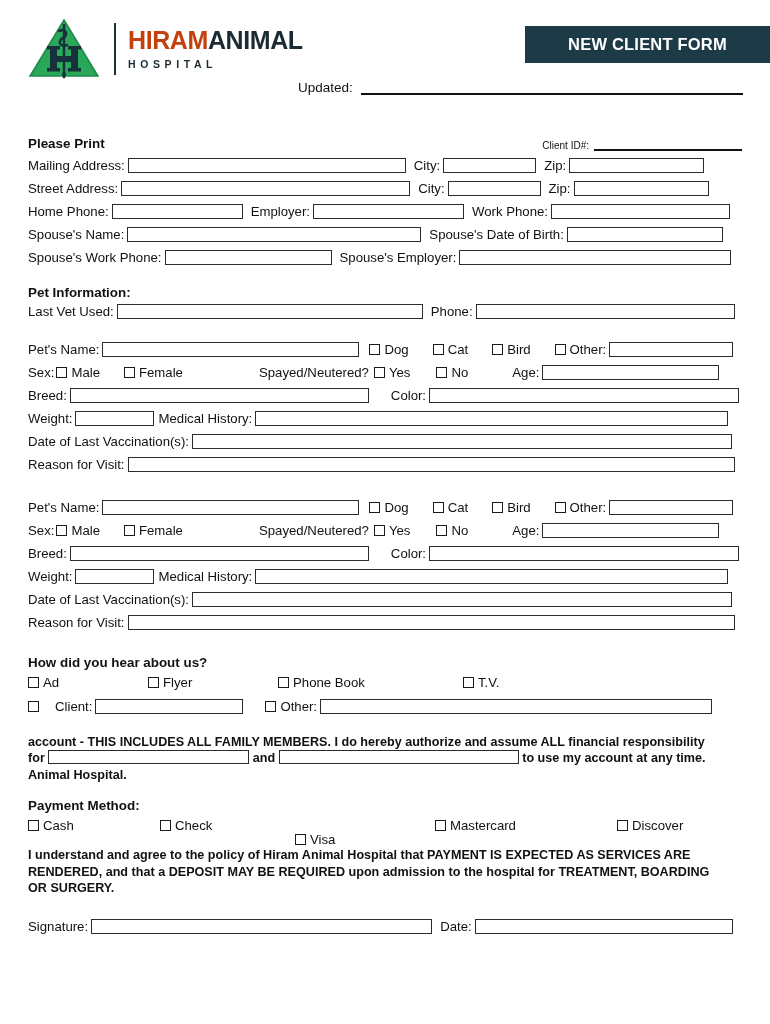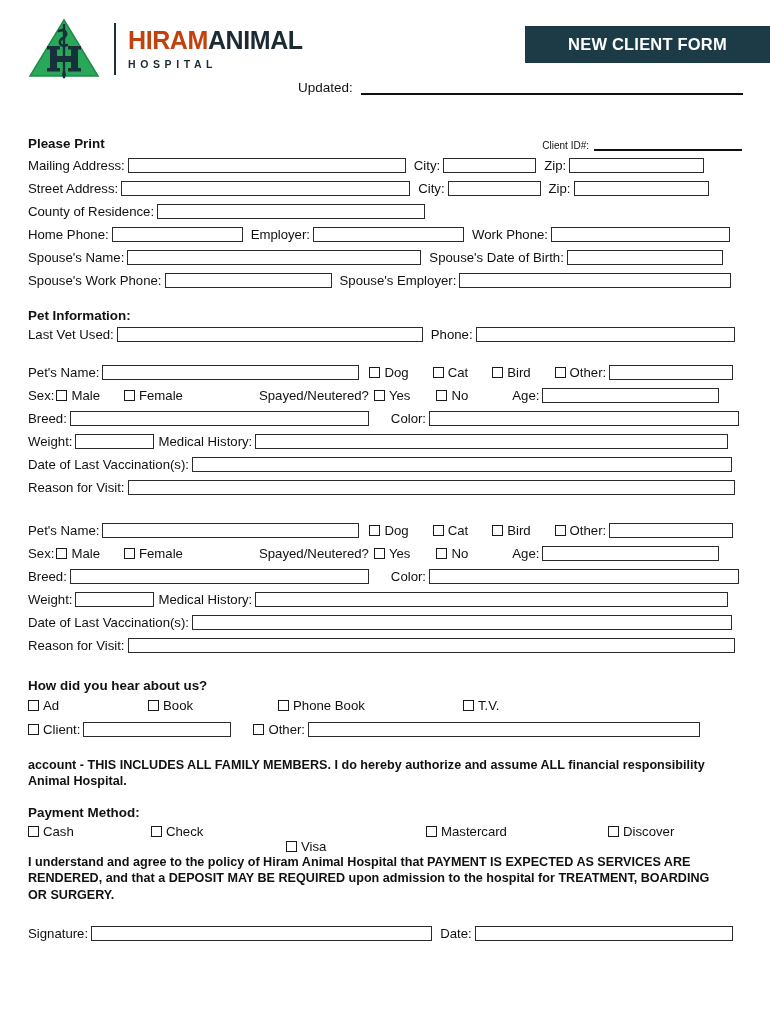--- a/index.html
+++ b/index.html
@@ -144,24 +144,20 @@
       <span class="lbl">Street Address:</span>
       <span class="fld" style="width:289px;"></span>
       <span class="gap"></span>
       <span class="lbl">City:</span>
       <span class="fld" style="width:93px;"></span>
       <span class="gap"></span>
       <span class="lbl">Zip:</span>
       <span class="fld" style="width:135px;"></span>
     </div>
 
-    <div class="row">
-      <span class="lbl">County of Residence:</span>
-      <span class="fld" style="width:268px;"></span>
-    </div>
 
     <div class="row">
       <span class="lbl">Home Phone:</span>
       <span class="fld" style="width:131px;"></span>
       <span class="gap"></span>
       <span class="lbl">Employer:</span>
       <span class="fld" style="width:151px;"></span>
       <span class="gap"></span>
       <span class="lbl">Work Phone:</span>
       <span class="fld" style="width:179px;"></span>
@@ -369,63 +365,70 @@
 
     <div class="section-title">How did you hear about us?</div>
 
     <div class="row" style="height:22px;">
       <span class="cb-item" style="width:120px;">
           <span class="cb"></span>
           <span class="cb-lb">Ad</span>
         </span>
       <span class="cb-item" style="width:130px;">
           <span class="cb"></span>
-          <span class="cb-lb">Book</span>
+          <span class="cb-lb">Flyer</span>
         </span>
       <span class="cb-item" style="width:185px;">
           <span class="cb"></span>
           <span class="cb-lb">Phone Book</span>
         </span>
       <span class="cb-item">
           <span class="cb"></span>
           <span class="cb-lb">T.V.</span>
         </span>
     </div>
 
     <div class="row" style="height:22px;">
       <span class="cb-item">
           <span class="cb"></span>
-          <span class="cb-lb" style="margin-left:4px;text-align:center;">Client:</span>
+          <span class="cb-lb" style="margin-left:16px;text-align:center;">Client:</span>
         </span>
       <span class="fld" style="width:148px;"></span>
       <span class="gap" style="width:22px;"></span>
       <span class="cb-item">
           <span class="cb"></span>
           <span class="cb-lb">Other:</span>
         </span>
       <span class="fld" style="width:392px;"></span>
     </div>
 
     <div class="spacer-md"></div>
 
     <div class="para">
       <div>account - THIS INCLUDES ALL FAMILY MEMBERS. I do hereby authorize and assume ALL financial responsibility</div>
+      <div>
+        <span>for</span>
+        <span class="inline-fld" style="width:201px;"></span>
+        <span>and</span>
+        <span class="inline-fld" style="width:240px;"></span>
+        <span>to use my account at any time.</span>
+      </div>
       <div>Animal Hospital.</div>
     </div>
 
     <div class="spacer-md"></div>
 
     <div class="section-title">Payment Method:</div>
 
     <div class="row" style="height:22px;">
       <span class="cb-item" style="width:123px;">
           <span class="cb"></span>
           <span class="cb-lb">Cash</span>
         </span>
-      <span class="cb-item" style="width:135px;">
+      <span class="cb-item" style="width:135px;margin-left:9px;">
           <span class="cb"></span>
           <span class="cb-lb">Check</span>
         </span>
       <span class="cb-item" style="width:140px;margin-top:29px;">
           <span class="cb"></span>
           <span class="cb-lb">Visa</span>
         </span>
       <span class="cb-item" style="width:182px;">
           <span class="cb"></span>
           <span class="cb-lb">Mastercard</span>

